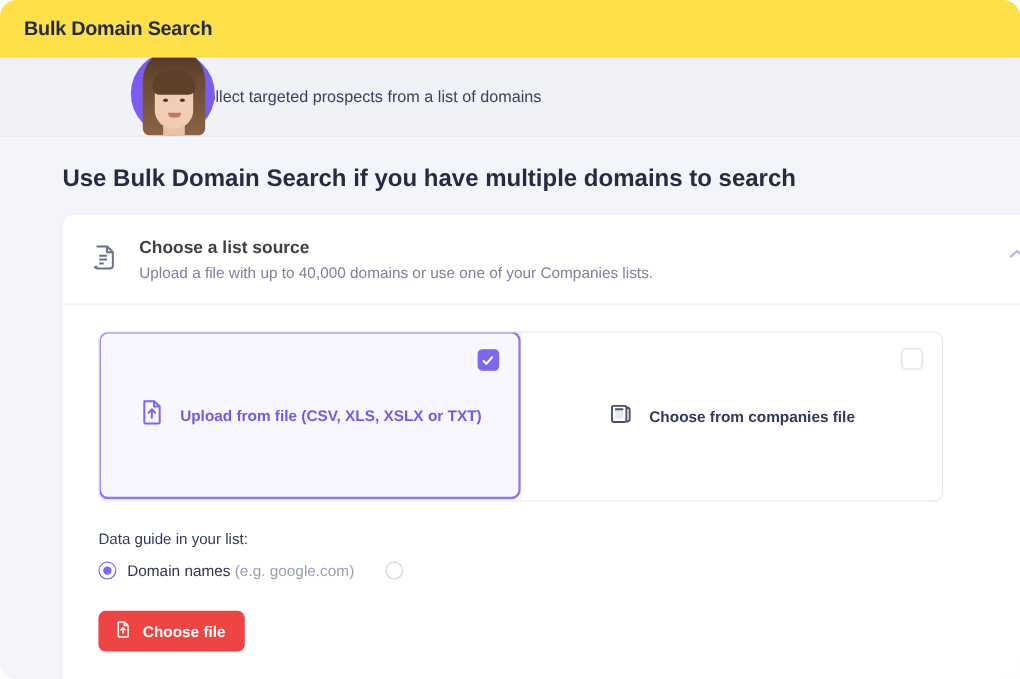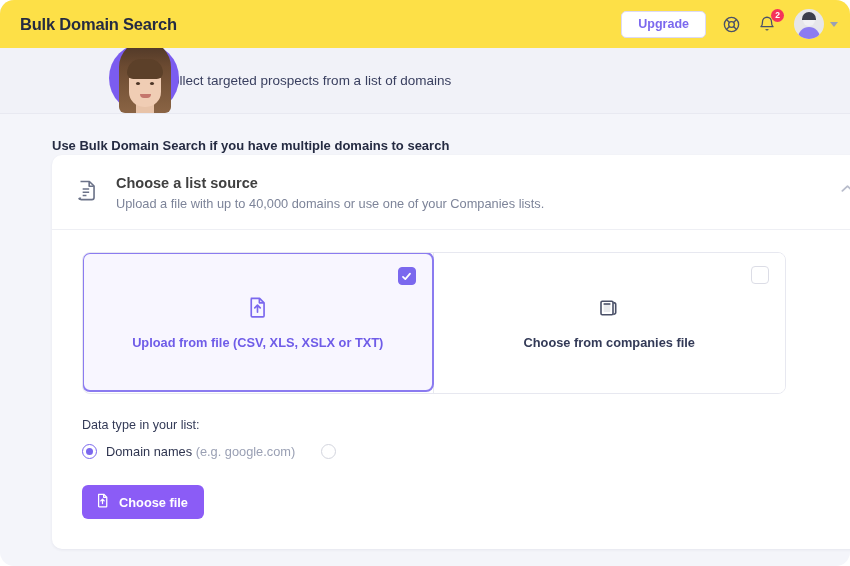--- a/index.html
+++ b/index.html
@@ -180,24 +180,24 @@
     font-size: 13px;
     color: #333a57;
     cursor: pointer;
     box-shadow: 0 1px 2px rgba(40,45,80,.05);
     font-family: "Liberation Sans", sans-serif;
   }
 
   
   .content { padding: 24px 0 0 52px; }
   .section-title {
-    font-size: 13px;
+    font-size: 20px;
     font-weight: bold;
     color: #252b42;
-    margin-bottom: 2px;
+    margin-bottom: 18px;
   }
   .card {
     width: 820px;
     background: #fff;
     border-radius: 10px 0 0 10px;
     box-shadow: 0 1px 3px rgba(40,45,80,.07);
   }
   .card-head {
     display: flex;
     align-items: flex-start;
@@ -223,21 +223,21 @@
     border: 1px solid #e7e8f0;
     border-radius: 8px;
     overflow: hidden;
     width: 704px;
   }
   .choice {
     position: relative;
     width: 352px;
     height: 140px;
     display: flex;
-    flex-direction: column;
+    flex-direction: row;
     align-items: center;
     justify-content: center;
     gap: 11px;
     cursor: pointer;
     background: #fff;
   }
   .choice.selected {
     background: #f8f6ff;
     border: 2px solid #8b7bf0;
     border-radius: 8px;
@@ -277,67 +277,39 @@
   .rb.on::after {
     content: ""; width: 7px; height: 7px; border-radius: 50%; background: #7b68ee;
   }
   .radio-text { font-size: 12.8px; color: #2f3550; }
   .radio-text .hint { color: #9aa0b4; }
 
   .choose-file-btn {
     margin-top: 26px;
     height: 34px;
     padding: 0 16px 0 12px;
-    background: #8b5cf6;
+    background: #ef4444;
     border: none;
     border-radius: 6px;
     color: #fff;
     font-size: 12.8px;
     font-weight: bold;
     display: inline-flex; align-items: center; gap: 8px;
     cursor: pointer;
     font-family: "Liberation Sans", sans-serif;
   }
 </style>
 </head>
 <body>
 
 <div class="window">
 
   <div class="topbar">
     <div class="page-title">Bulk Domain Search</div>
 
-    <div class="topbar-right">
-      <button class="upgrade-btn">Upgrade</button>
-
-      <div class="icon-btn">
-        <svg width="19" height="19" viewBox="0 0 24 24" fill="none" stroke="#4a5068" stroke-width="1.7">
-          <circle cx="12" cy="12" r="9"></circle>
-          <circle cx="12" cy="12" r="3.6"></circle>
-          <path d="M5.6 5.6l3.9 3.9M18.4 5.6l-3.9 3.9M18.4 18.4l-3.9-3.9M5.6 18.4l3.9-3.9"></path>
-        </svg>
-      </div>
-
-      <div class="icon-btn">
-        <svg width="18" height="18" viewBox="0 0 24 24" fill="none" stroke="#4a5068" stroke-width="1.7" stroke-linejoin="round">
-          <path d="M18 9a6 6 0 1 0-12 0c0 5-2 6.5-2 6.5h16S18 14 18 9z"></path>
-          <path d="M10.3 19a2 2 0 0 0 3.4 0"></path>
-        </svg>
-        <span class="bell-badge">2</span>
-      </div>
-
-      <div class="user-wrap">
-        <div class="user-av">
-          <div class="body"></div>
-          <div class="head"></div>
-          <div class="hair"></div>
-        </div>
-        <span class="caret-down"></span>
-      </div>
-    </div>
   </div>
 
   <div class="banner">
     <div class="banner-photo">
       <div class="circle"></div>
       <div class="p-hair"></div>
       <div class="p-neck"></div>
       <div class="p-face"></div>
       <div class="p-fringe"></div>
       <div class="p-eye-l"></div>
@@ -403,21 +375,21 @@
                 <rect x="4" y="5.2" width="12" height="13.5" rx="1.2"></rect>
                 <path d="M16.3 6.6c1.6.2 2.4.7 2.4 1.8v8.2c0 1-.7 1.6-2.4 1.9"></path>
                 <rect x="6.6" y="8" width="6.8" height="8" rx="0.8" fill="#4a5068" stroke="none" opacity="0.12"></rect>
                 <path d="M6.6 8h6.8"></path>
               </svg>
             </span>
             <span class="choice-label">Choose from companies file</span>
           </div>
         </div>
 
-        <div class="datatype-label">Data type in your list:</div>
+        <div class="datatype-label">Data guide in your list:</div>
 
         <div class="radios">
           <label class="radio-row">
             <span class="rb on"></span>
             <span class="radio-text">
               <span>Domain names</span>
               <span class="hint">(e.g. google.com)</span>
             </span>
           </label>
 

